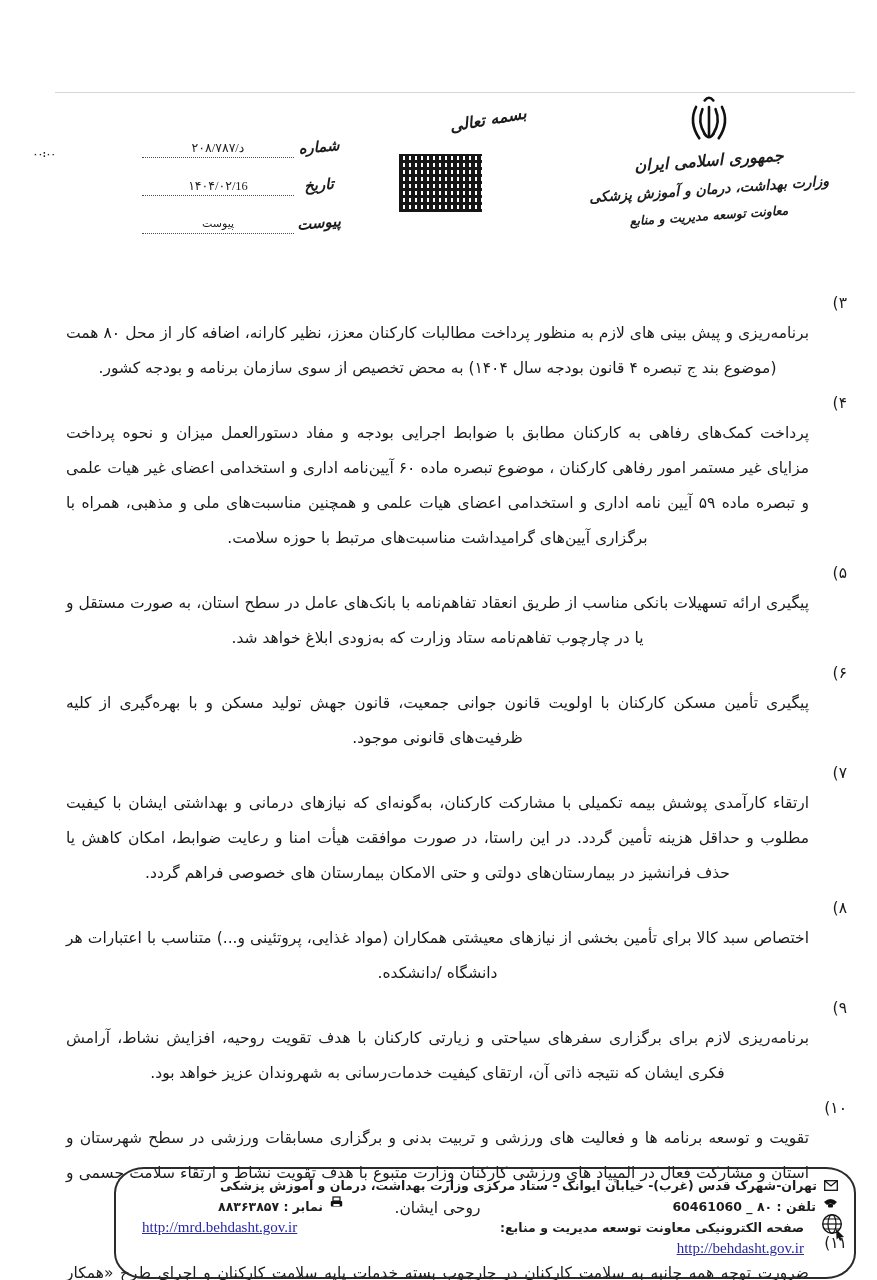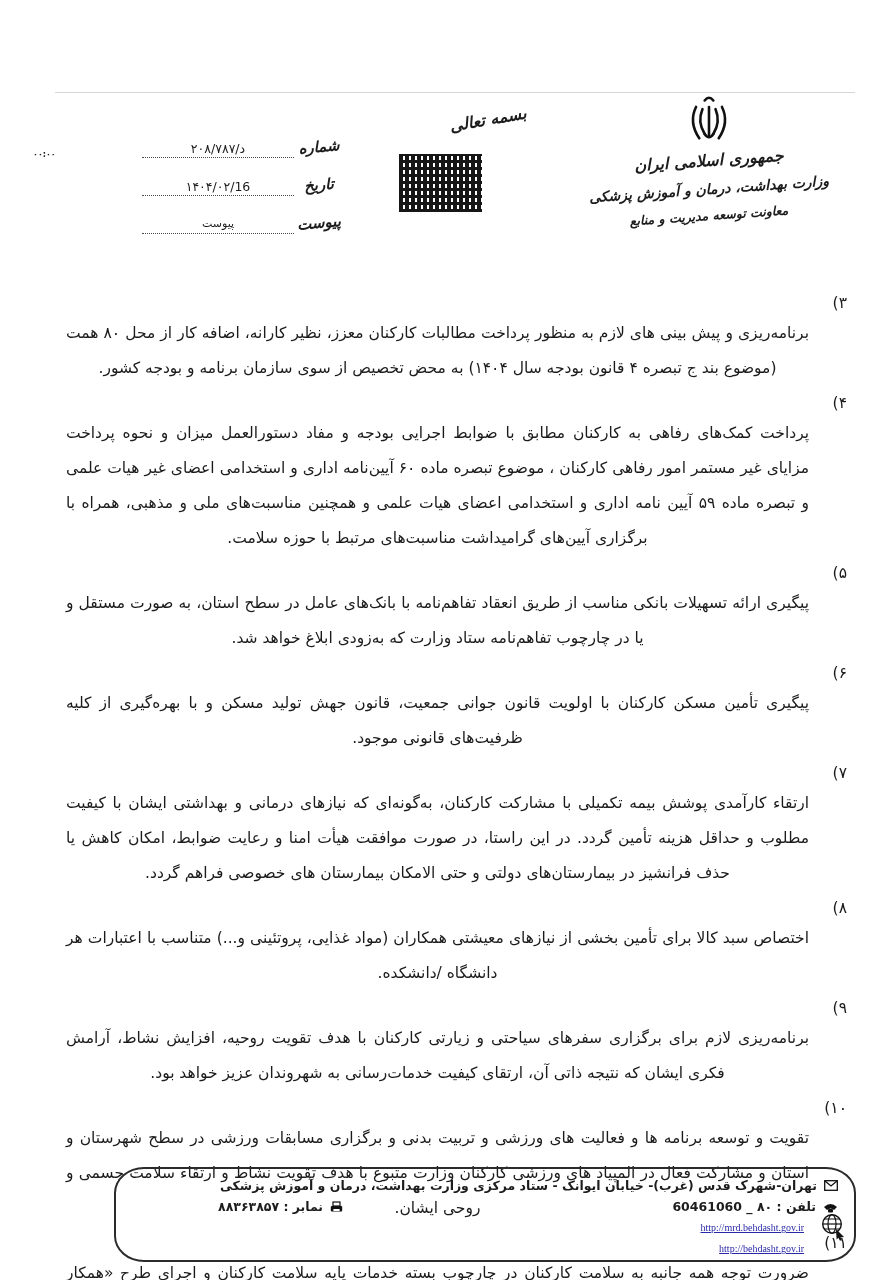--- a/index.html
+++ b/index.html
@@ -24,41 +24,41 @@
              repeating-linear-gradient(90deg,#161616 0 4px,transparent 4px 6px),
              repeating-linear-gradient(45deg,#ffffff 0 2px,transparent 2px 9px);}
 
   
   .meta{position:absolute;left:142px;top:120px;width:202px;direction:rtl;}
   .meta-row{display:flex;align-items:flex-end;height:38px;}
   .meta-label{flex:0 0 50px;font-style:italic;font-weight:bold;font-size:15px;
               transform:rotate(-5deg);padding-bottom:2px;text-align:center;}
   .meta-line{flex:1;border-bottom:1px dotted #4a4a4a;text-align:center;
              font-size:12.5px;padding-bottom:1px;min-height:15px;}
-  .ltr{direction:ltr;unicode-bidi:isolate;}
+  .ltr{direction:ltr;unicode-bidi:isolate;font-family:Liberation Serif, serif;}
   .corner-time{position:absolute;left:33px;top:150px;font-size:8px;letter-spacing:1px;color:#222;font-weight:bold;}
 
   
   .body-text{position:absolute;top:286px;right:30px;left:66px;direction:rtl;
              font-size:15.5px;line-height:35px;color:#1b1b1b;}
   .item{display:flex;align-items:flex-start;}
   .item-marker{flex:0 0 38px;text-align:right;line-height:35px;}
   .item-text{flex:1;text-align:justify;text-align-last:center;margin-top:30px;-moz-text-align-last:center;}
 
   
-  .footer-box{position:absolute;left:114px;top:1167px;width:742px;height:95px;box-sizing:border-box;
+  .footer-box{position:absolute;left:114px;top:1167px;width:742px;height:112px;box-sizing:border-box;
               border:2px solid #2b2b2b;border-radius:30px/26px;padding:6px 16px 4px 14px;
               direction:rtl;font-size:12.5px;font-weight:bold;color:#1d1d1d;}
   .f-row{display:flex;align-items:center;line-height:21px;white-space:nowrap;}
   .f-icon{flex:0 0 auto;margin-left:7px;display:inline-flex;}
   .f-row2{justify-content:space-between;padding-left:88px;}
   .f-row34{justify-content:space-between;padding-left:12px;padding-right:0;}
-  .f-label{display:inline-flex;align-items:center;}
+  .f-label{display:inline-flex;}
   .f-url{direction:ltr;unicode-bidi:isolate;font-family:"Liberation Serif",serif;font-weight:normal;
-         font-size:10px;color:#2828a8;text-decoration:underline;cursor:pointer;}
+         font-size:15px;color:#2828a8;text-decoration:underline;cursor:pointer;}
   .globe-abs{position:absolute;right:8px;top:44px;}
   .pad-globe{padding-right:34px;}
 </style>
 </head>
 <body>
 
 <div class="page">
   <div class="scanline"></div>
 
   <div class="corner-time">۰۰:۰۰</div>
@@ -165,20 +165,21 @@
               <rect x="3" y="1" width="7" height="4" fill="none" stroke="#111" stroke-width="1.2"></rect>
               <rect x="0.8" y="5" width="11.4" height="5.6" rx="1" fill="#111"></rect>
               <rect x="3.4" y="8" width="6.2" height="2" fill="#fff"></rect>
             </svg>
         </span>
         <span>نمابر :  ۸۸۳۶۳۸۵۷</span>
       </span>
     </div>
 
     <div class="f-row f-row34 pad-globe">
+      <span class="f-label">صفحه الکترونیکی معاونت توسعه مدیریت و منابع:</span>
       <a class="f-url">http://mrd.behdasht.gov.ir</a>
     </div>
 
     <div class="f-row f-row34 pad-globe">
       <a class="f-url">http://behdasht.gov.ir</a>
     </div>
 
     <span class="globe-abs">
       <svg width="26" height="28" viewBox="0 0 26 28">
         <circle cx="12" cy="11" r="9.3" fill="none" stroke="#111" stroke-width="1.4"></circle>

